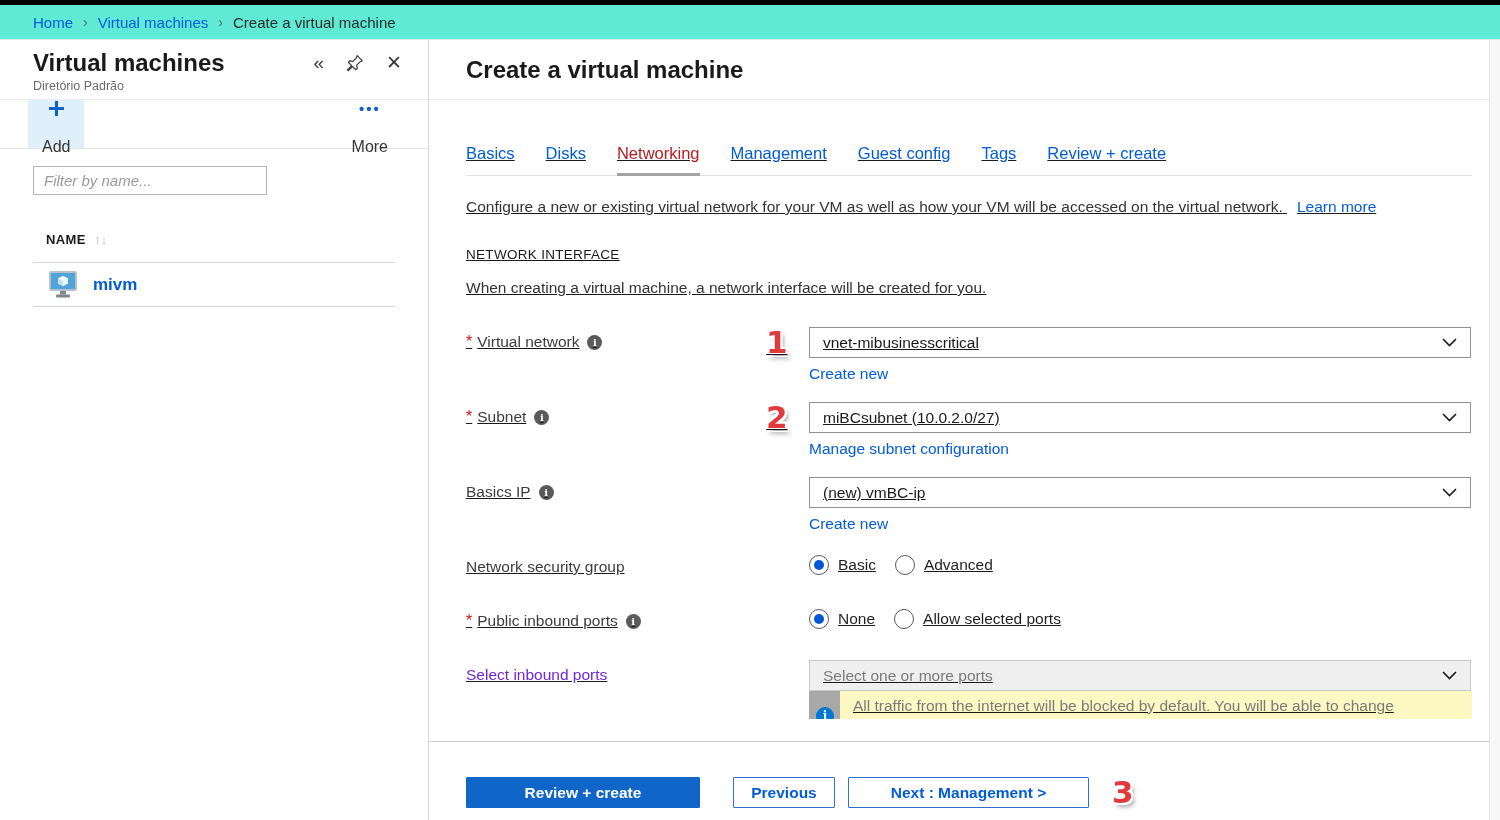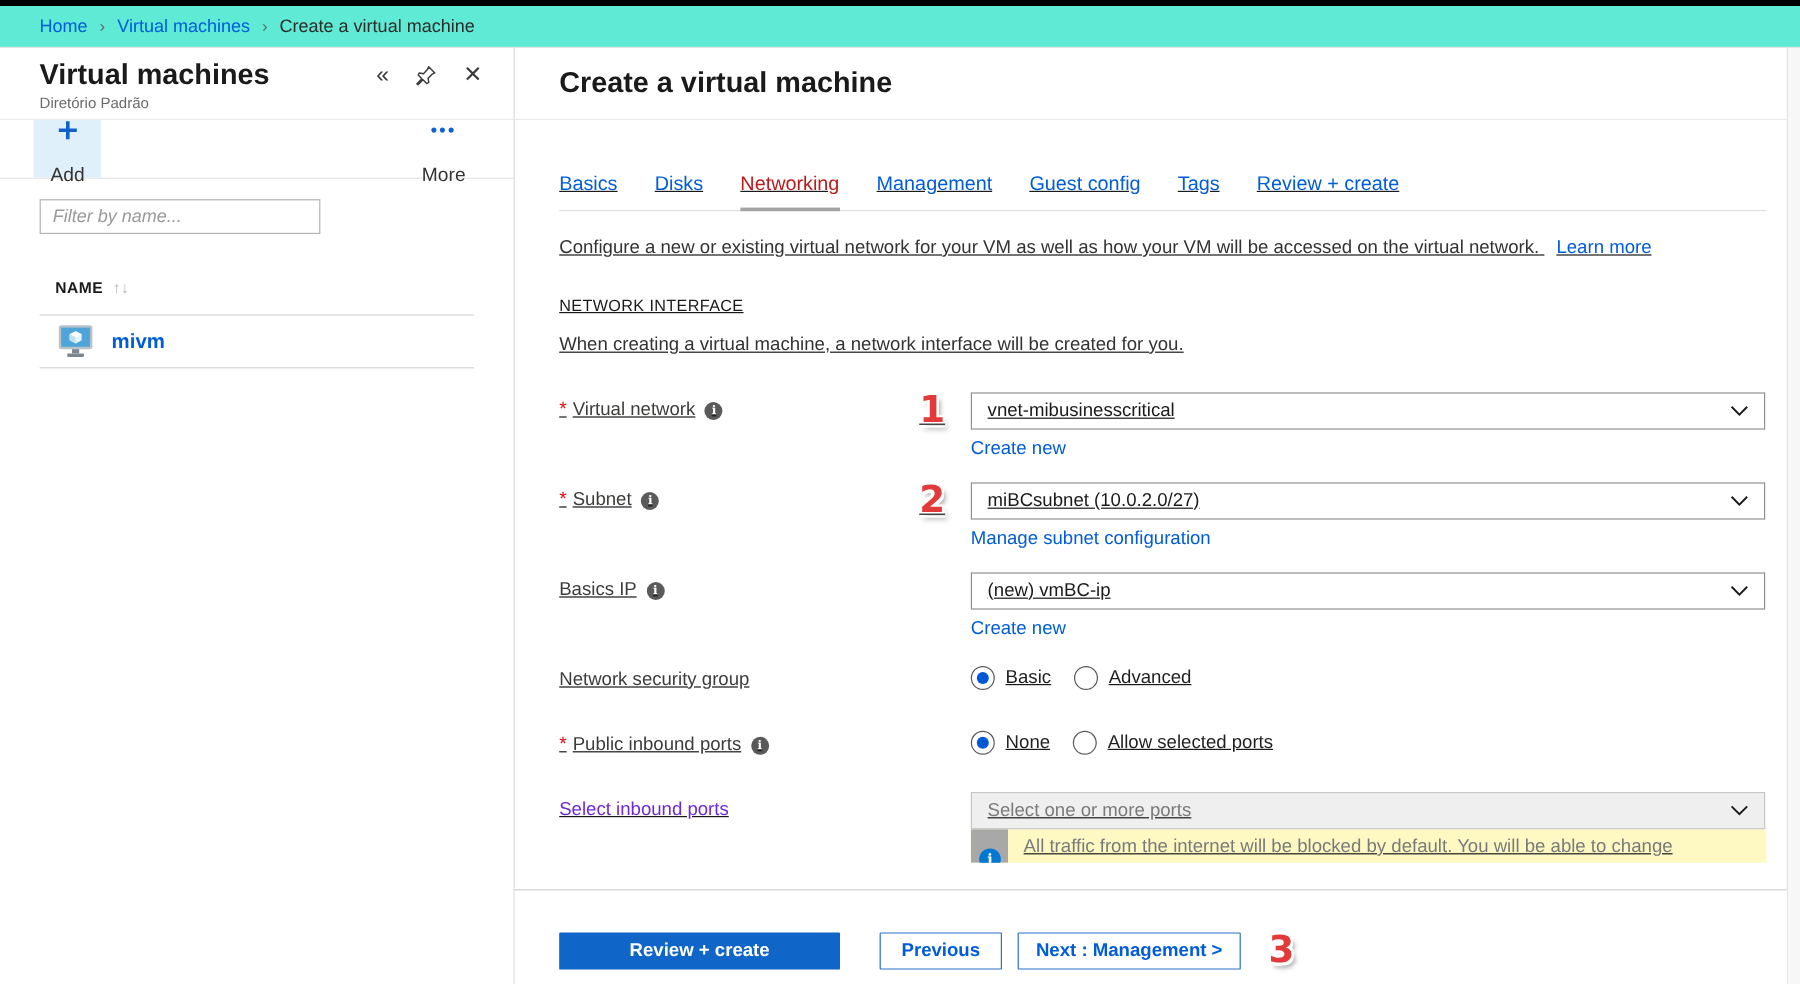--- a/index.html
+++ b/index.html
@@ -112,21 +112,21 @@
 
   .footer { position:absolute; left:0; right:11px; bottom:0; height:79px; background:#fff;
     border-top:1px solid #cfcfcf; display:flex; align-items:flex-start;
     padding:35px 0 0 37px; }
   .btn { height:31px; font-size:15.5px; font-weight:600; display:flex; align-items:center;
     justify-content:center; cursor:pointer; border-radius:1px;
     font-family:"Liberation Sans",sans-serif; }
   .btn-primary { width:234px; background:#0f65c8; color:#fff; border:1px solid #0f65c8; }
   .btn-outline { background:#fff; color:#015cda; border:1px solid #2f6fce; }
   .btn-prev { width:102px; margin-left:33px; }
-  .btn-next { width:186px; margin-left:13px; }
+  .btn-next { width:241px; margin-left:13px; }
   .footer .annot { margin-left:23px; margin-top:0; }
 
   svg { display:block; }
 </style>
 </head>
 <body>
 
 <div class="black-bar"></div>
 
 <div class="breadcrumb">

